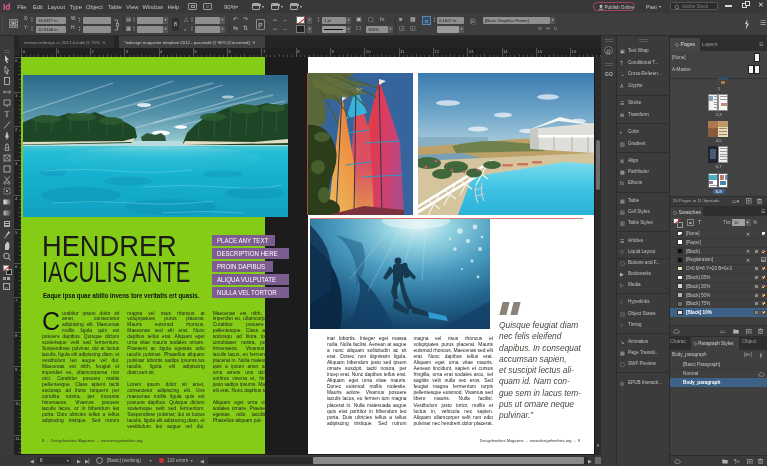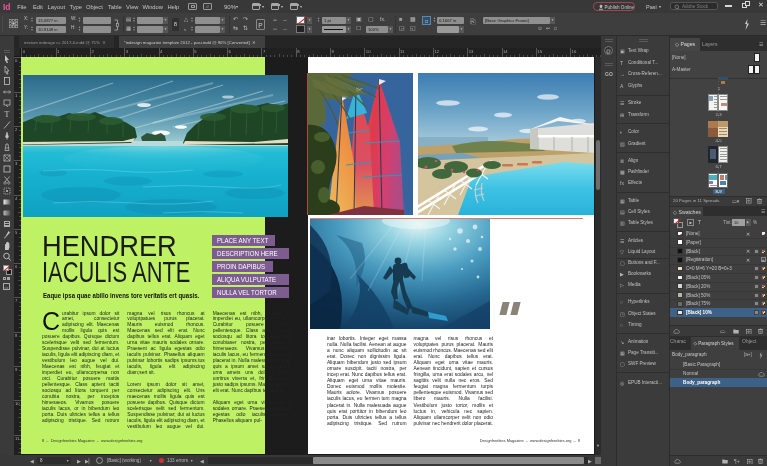--- a/index.html
+++ b/index.html
@@ -13,21 +13,21 @@
 #ctrlbar { left:0; top:13px; width:767px; height:23px; background:#3e3e3e; border-bottom:1px solid #2b2b2b; }
 #tabbar { left:0; top:36px; width:767px; height:12px; background:#252525; }
 .tab { position:absolute; top:0; height:12px; font-size:4.3px; color:#9a9a9a; padding:3.5px 4px 0 5px; white-space:nowrap; overflow:hidden; }
 #hruler { left:14px; top:48px; width:587px; height:9px; background:#202020; overflow:hidden; }
 #rcorner { left:14px; top:48px; width:7px; height:9px; background:#272727; border-right:1px solid #161616; border-bottom:1px solid #161616; z-index:5; }
 #vruler { left:14px; top:57px; width:7px; height:398px; background:#202020; overflow:hidden; }
 #toolbar { left:0; top:36px; width:14px; height:430px; background:#3a3a3a; }
 #statusbar { left:0; top:455px; width:601px; height:11px; background:#383838; }
 
 #canvas { left:21px; top:57px; width:580px; height:398px; background:#1c1c1c; overflow:hidden; }
-#pageL { position:absolute; left:0px; top:0px; width:244px; height:397px; background:#bef264; }
+#pageL { position:absolute; left:0px; top:0px; width:244px; height:397px; background:#84cc16; }
 #pageR { position:absolute; left:287px; top:0px; width:286px; height:397px; background:#ffffff; }
 
 #photoL { position:absolute; left:2px; top:18px; width:265px; height:142px; }
 .tl { position:absolute; left:21px; color:#1b1b1b; font-size:29px; line-height:29px; font-weight:400; transform-origin:left top; white-space:nowrap; }
 #subtitle { position:absolute; left:21.5px; top:233.6px; color:#111; font-size:7.4px; font-weight:bold; transform:scaleX(0.82); transform-origin:left top; white-space:nowrap; }
 .pbox { position:absolute; left:191px; background:#7d5c90; color:#fff; font-size:6.4px; height:11px; line-height:11.5px; padding-left:4.5px; white-space:nowrap; }
 .pbox span { display:inline-block; transform:scaleX(0.96); transform-origin:left center; }
 #bodyL { position:absolute; left:21px; top:253.5px; width:248px; height:122px; column-count:3; column-gap:8px; font-size:4.9px; line-height:5.95px; text-align:justify; color:#222; }
 #bodyL p { margin-bottom:5.9px; }
 #dropcap { float:left; font-size:25px; line-height:21px; padding-right:2px; color:#111; }
@@ -843,20 +843,21 @@
               <circle cx="140" cy="20" r="1.2"></circle>
         </g>
         <ellipse cx="106" cy="2" rx="34" ry="8" fill="#eefafa" opacity="0.5"></ellipse>
       </svg>
         </div>
       <div class="redv" style="left:-1px;top:16px;width:1px;height:142px;"></div>
       <div class="redv" style="left:2px;top:160.5px;width:273px;height:1px;"></div>
       <div id="bodyR">inar lobortis. Integer eget massa nulla. Nulla facilisi. Aenean at augue a nunc aliquam sollicitudin ac sit erat. Donec non dignissim ligula. Aliquam bibendum justo sed ipsum ornare suscipit. taciti nostra, per incep erat. Nunc dapibus tellus erat. Aliquam eget urna vitae mauris. Donec euismod mollis molestie. Mauris aolore. Vivamus posuere iaculis lacus, eu fermen tum magna placerat in. Nulla malesuada augue quis erat porttitor in bibendum leo porta. Duis ultricies tellus a tellus adipiscing tristique. Sed rutrum magna vel risus rhoncus et voluptpates purus placerat. Mauris euismod rhoncus. Maecenas sed elit erat. Nunc dapibus tellus erat. Aliquam eget urna vitae mauris. Aenean tincidunt, sapien et cursus fringilla, urna erat sodales arcu, vel sagittis velit nulla nec eros. Sed feugiat magna fermentum turpis pellentesque euismod. Vivamus sed libero mauris. Nulla facilisi. Vestibulum justo tortor, mollis et luctus in, vehicula nec sapien. Aliquam ullamcorper velit non odio pulvinar nec hendrerit dolor placerat.</div>
       <div class="qbar" style="left:193px;"></div>
       <div class="qbar" style="left:203.5px;"></div>
+      <div id="quote">Quisque feugiat diam<br>nec felis eleifend<br>dapibus. In consequat<br>accumsan sapien,<br>et suscipit lectus ali-<br>quam id. Nam con-<br>gue sem in lacus tem-<br>pus ut ornare neque<br>pulvinar.”</div>
       <div class="pfoot" style="right:14px;top:381px;">Designfreebies Magazine&nbsp;&nbsp;–&nbsp;&nbsp;www.designfreebies.org&nbsp;&nbsp;–&nbsp;&nbsp;9</div>
     </div>
   <div style="position:absolute;left:573.8px;top:0;width:6.2px;height:398px;background:#2c2c2c;"></div>
     <div style="position:absolute;left:574.8px;top:83px;width:4.2px;height:50px;background:#6e6e6e;border-radius:2px;"></div>
     <div style="position:absolute;left:574.5px;top:386px;width:5px;height:5px;color:#b0b0b0;font-size:4px;line-height:5px;text-align:center;">▼</div>
   </div>
   <div id="statusbar" class="abs">
       <div style="position:absolute;left:30px;top:3px;font-size:5px;color:#b0b0b0;">◀</div>
       <div style="position:absolute;left:37px;top:2px;width:34px;height:7px;background:#2d2d2d;border-radius:1px;color:#ccc;font-size:4.5px;line-height:7px;padding-left:3px;">8</div>
       <div style="position:absolute;left:66px;top:3.5px;font-size:3.5px;color:#aaa;">▼</div>

